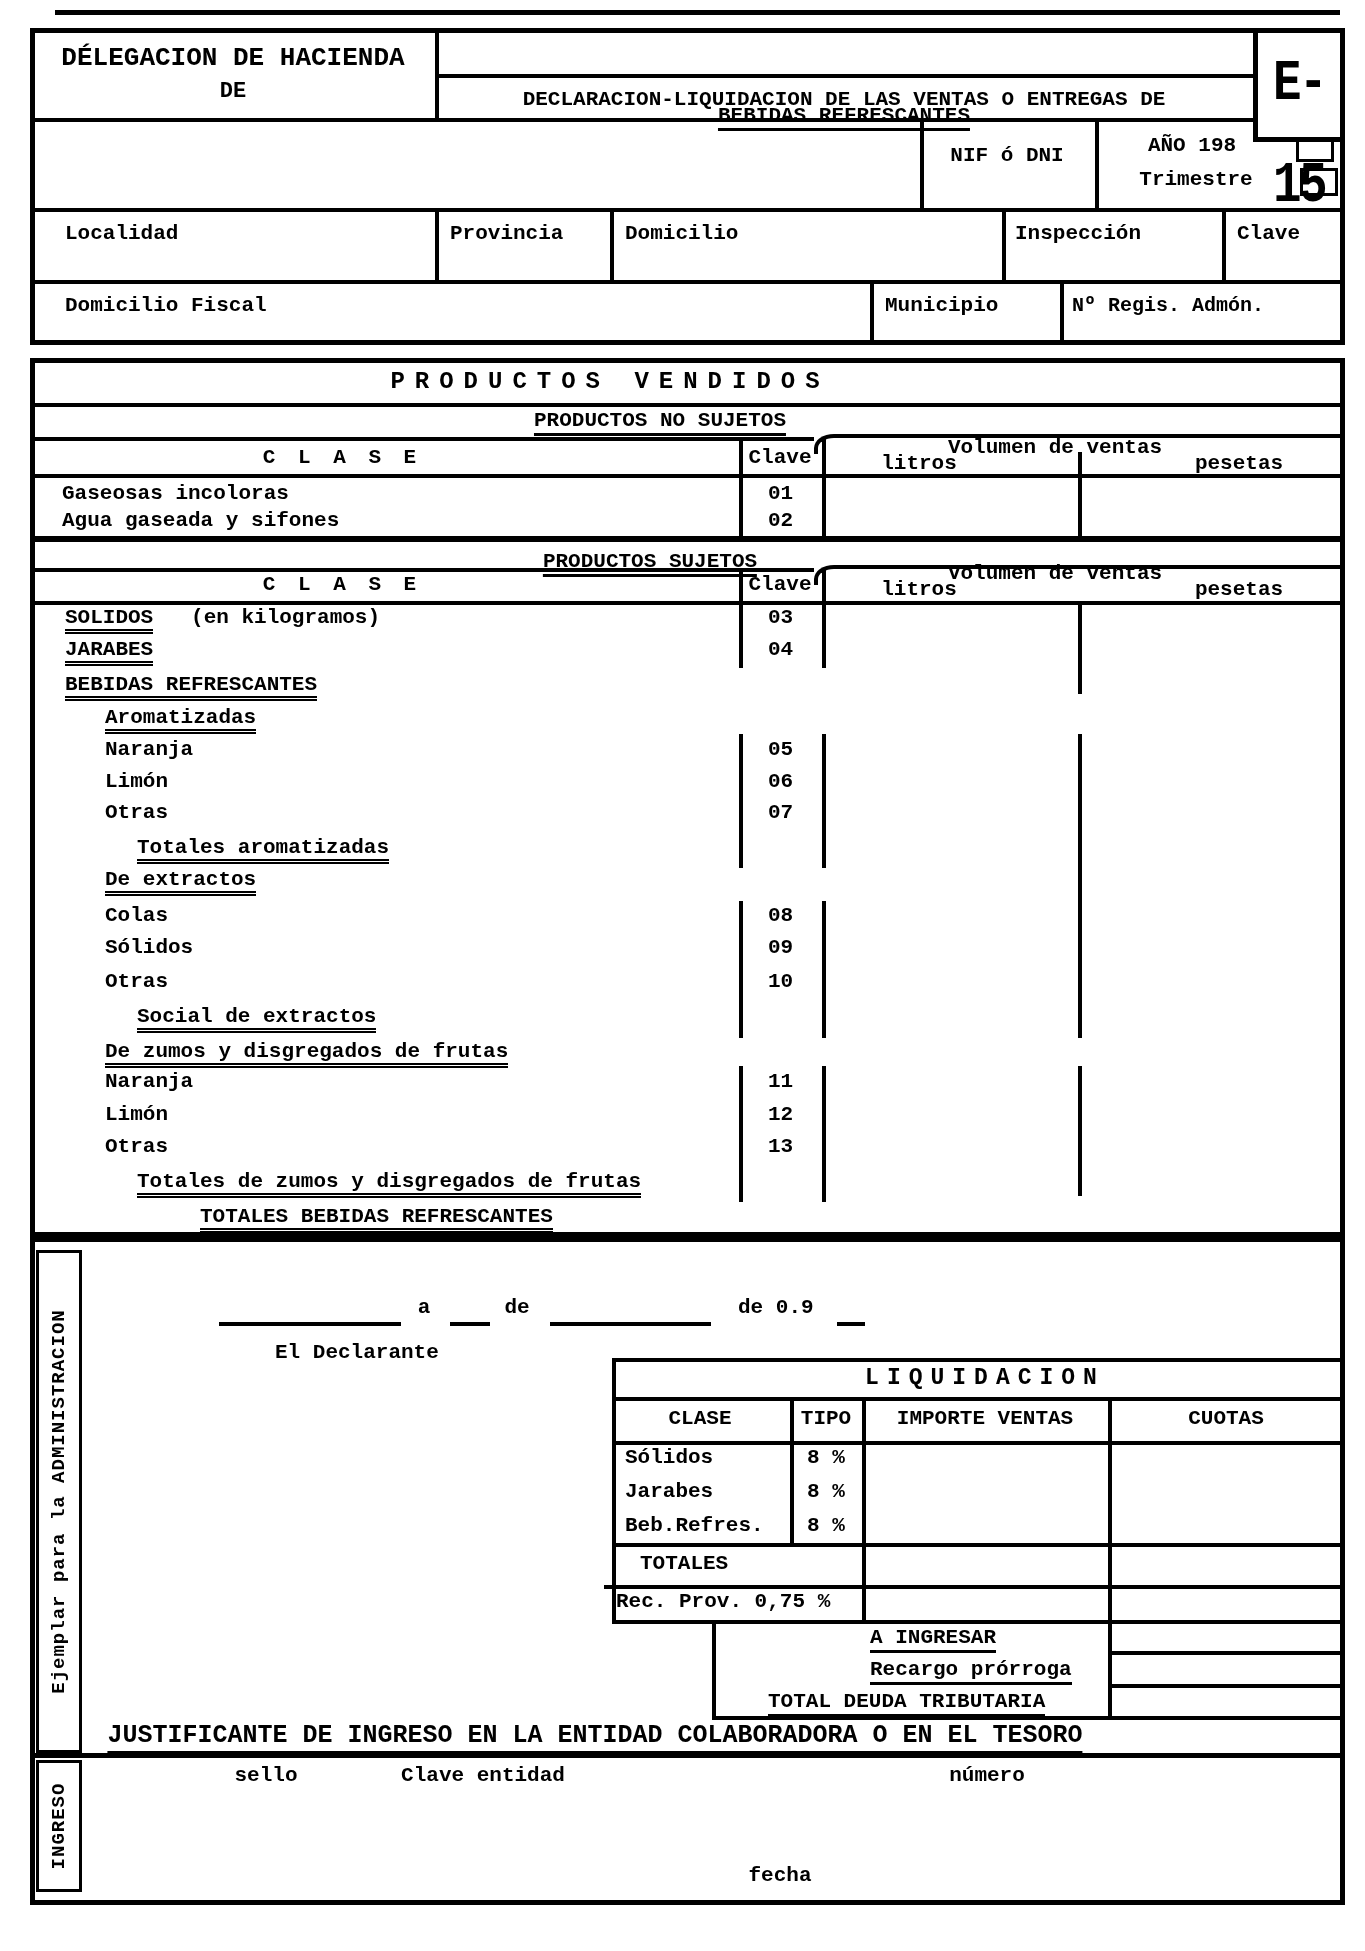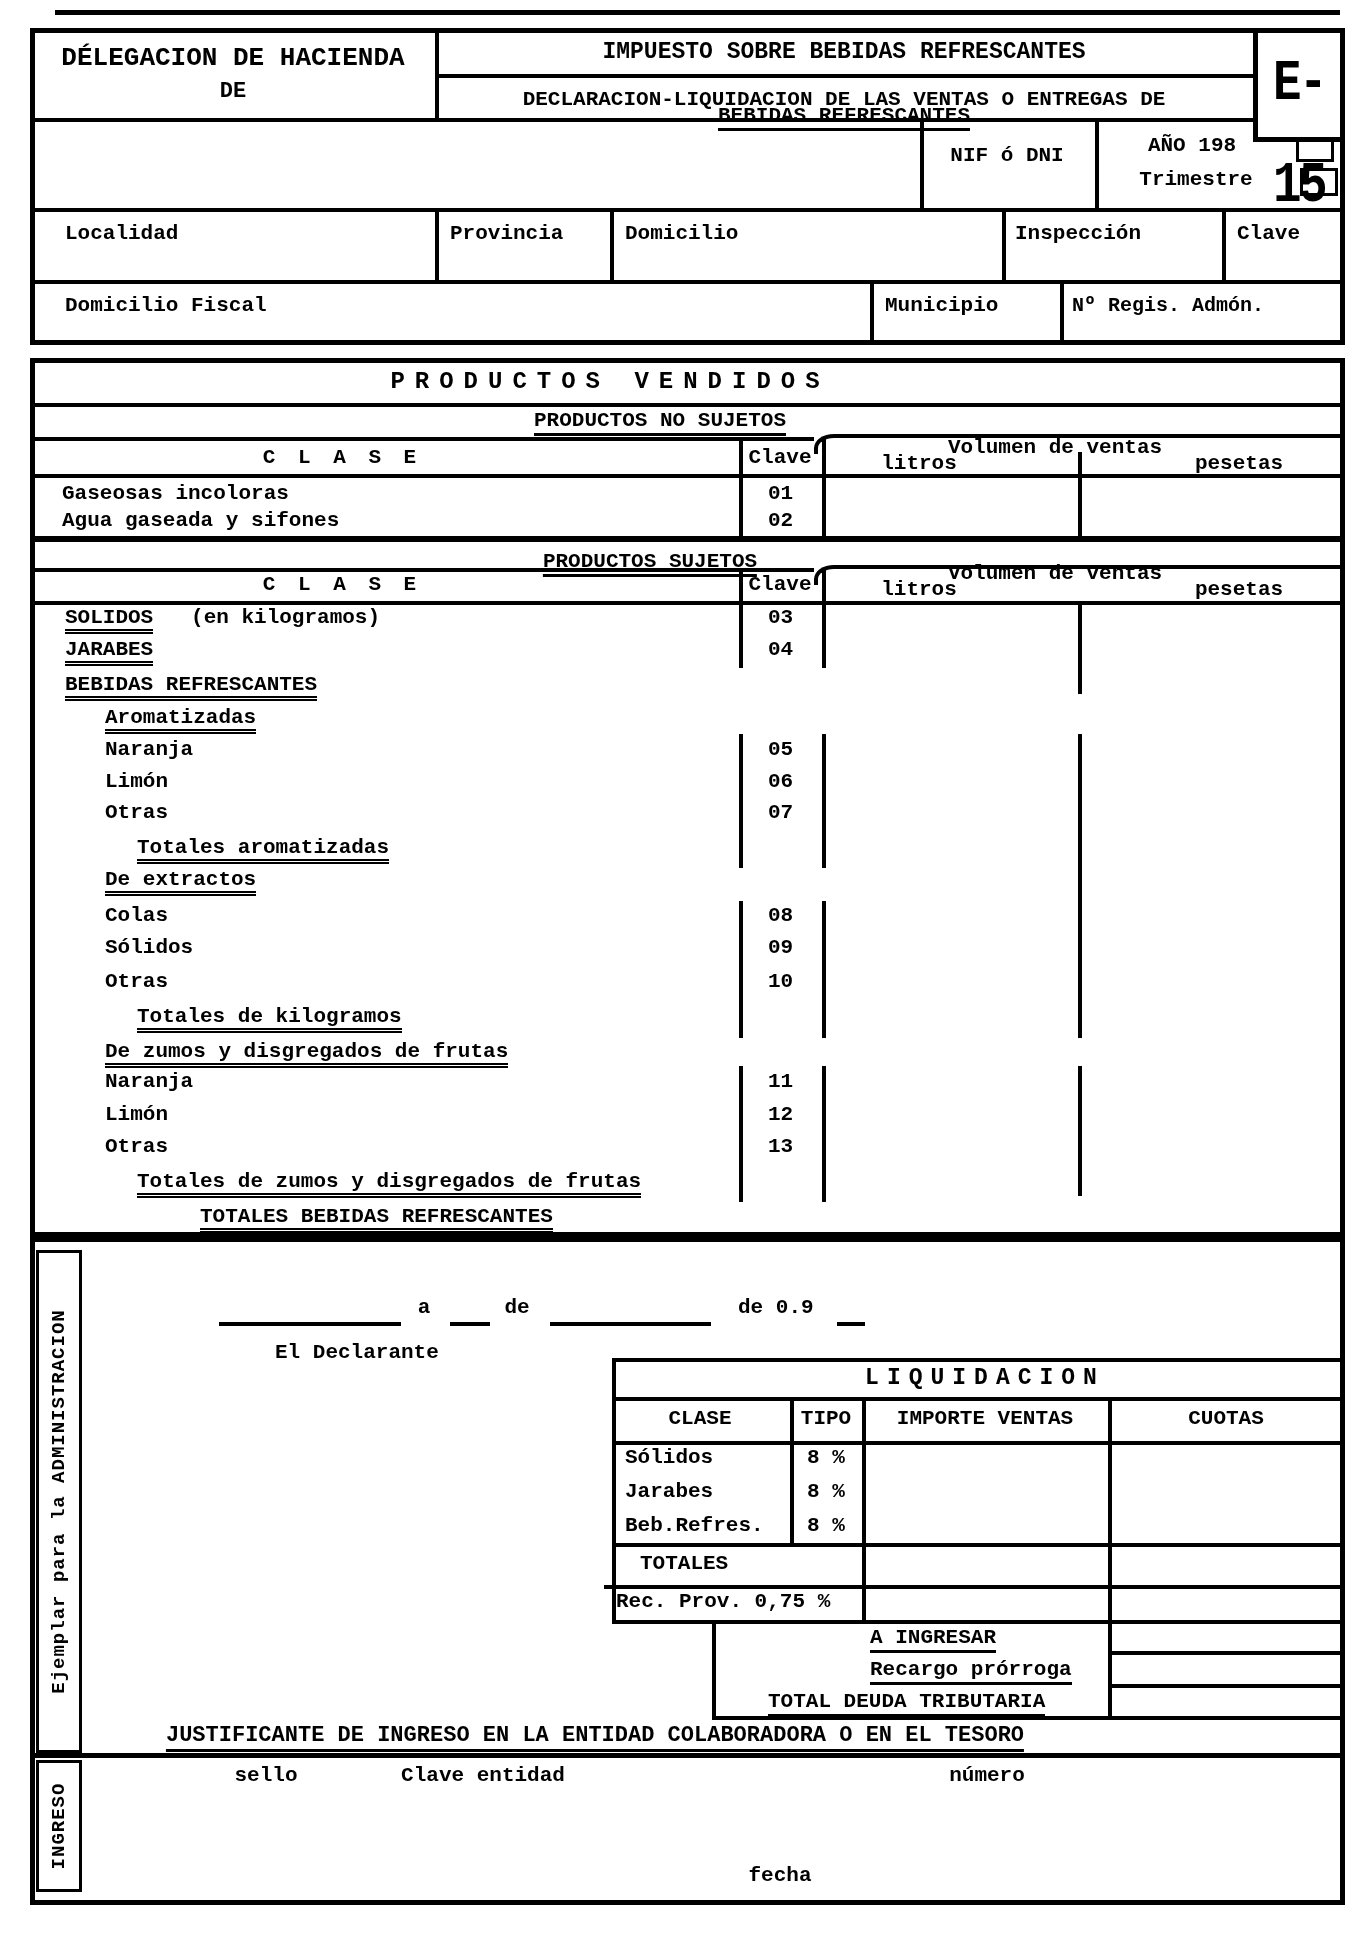--- a/index.html
+++ b/index.html
@@ -7,21 +7,21 @@
   #sheet{position:relative;width:1365px;height:1951px;background:#fff;
     font-family:"Liberation Mono","DejaVu Sans Mono",monospace;font-weight:700;color:#000;overflow:hidden}
   .t{position:absolute;white-space:nowrap;font-size:21px;line-height:32px;height:32px}
   .c{transform:translateX(-50%)}
   .hl{position:absolute;height:4px;background:#000}
   .vl{position:absolute;width:4px;background:#000}
   .box{position:absolute;border:5px solid #000;background:#fff}
   .box3{position:absolute;border:3px solid #000;background:#fff}
   .u{border-bottom:3px solid #000;padding-bottom:1px}
   .uu{border-bottom:5px double #000}
-  .fs19{font-size:22px}
+  .fs19{font-size:25px}
   .fs23{font-size:23px}
   .ls-wide{letter-spacing:10px}
   .ls-med{letter-spacing:8px}
   .ls-sm{letter-spacing:5px}
   .vtxt{position:absolute;transform:rotate(-90deg);transform-origin:0 0;text-align:center;
     font-size:19px;letter-spacing:1px;white-space:nowrap}
   .cv{position:absolute;left:739px;width:83px;text-align:center;font-size:21px;line-height:32px;height:32px}
   .blank{position:absolute;height:30px;border-bottom:4px solid #000}
   .bracket{position:absolute;border-top:4px solid #000;border-left:4px solid #000;
     border-top-left-radius:20px 14px;background:transparent}
@@ -36,21 +36,20 @@
   <div class="hl" style="left:55px;top:10px;width:1285px;height:5px"></div>
 
   <div class="box" style="left:30px;top:28px;width:1315px;height:317px"></div>
 
   <div class="vl" style="left:435px;top:28px;height:92px"></div>
   <div class="hl" style="left:435px;top:74px;width:818px"></div>
   <div class="hl" style="left:30px;top:118px;width:1315px"></div>
 
   <div class="t c" style="left:233px;top:42px;font-size:26px">DÉLEGACION DE HACIENDA</div>
   <div class="t c" style="left:233px;top:76px;font-size:22px">DE</div>
-  <div class="t c fs23" style="left:844px;top:36px">IMPUESTO SOBRE BEBIDAS REFRESCANTES</div>
   <div class="t c" style="left:844px;top:84px">DECLARACION-LIQUIDACION DE LAS VENTAS O ENTREGAS DE</div>
   <div class="t c" style="left:844px;top:100px"><span class="u">BEBIDAS REFRESCANTES</span></div>
 
   <div class="box" style="left:1253px;top:28px;width:92px;height:114px;z-index:3">
       <span class="e15">E-15</span>
     </div>
 
   <div class="vl" style="left:920px;top:118px;height:90px"></div>
   <div class="vl" style="left:1095px;top:118px;height:90px"></div>
   <div class="hl" style="left:30px;top:208px;width:1315px"></div>
@@ -139,21 +138,21 @@
   <div class="t" style="left:105px;top:797px">Otras</div>
   <div class="cv" style="top:797px">07</div>
   <div class="t" style="left:137px;top:832px"><span class="uu">Totales aromatizadas</span></div>
   <div class="t" style="left:105px;top:864px"><span class="uu">De extractos</span></div>
   <div class="t" style="left:105px;top:900px">Colas</div>
   <div class="cv" style="top:900px">08</div>
   <div class="t" style="left:105px;top:932px">Sólidos</div>
   <div class="cv" style="top:932px">09</div>
   <div class="t" style="left:105px;top:966px">Otras</div>
   <div class="cv" style="top:966px">10</div>
-  <div class="t" style="left:137px;top:1001px"><span class="uu">Totales de kilogramos</span></div>
+  <div class="t" style="left:137px;top:1001px"><span class="uu">Social de extractos</span></div>
   <div class="t" style="left:105px;top:1036px"><span class="uu">De zumos y disgregados de frutas</span></div>
   <div class="t" style="left:105px;top:1066px">Naranja</div>
   <div class="cv" style="top:1066px">11</div>
   <div class="t" style="left:105px;top:1099px">Limón</div>
   <div class="cv" style="top:1099px">12</div>
   <div class="t" style="left:105px;top:1131px">Otras</div>
   <div class="cv" style="top:1131px">13</div>
   <div class="t" style="left:137px;top:1166px"><span class="uu">Totales de zumos y disgregados de frutas</span></div>
   <div class="t" style="left:200px;top:1201px"><span class="uu">TOTALES BEBIDAS REFRESCANTES</span></div>
 

